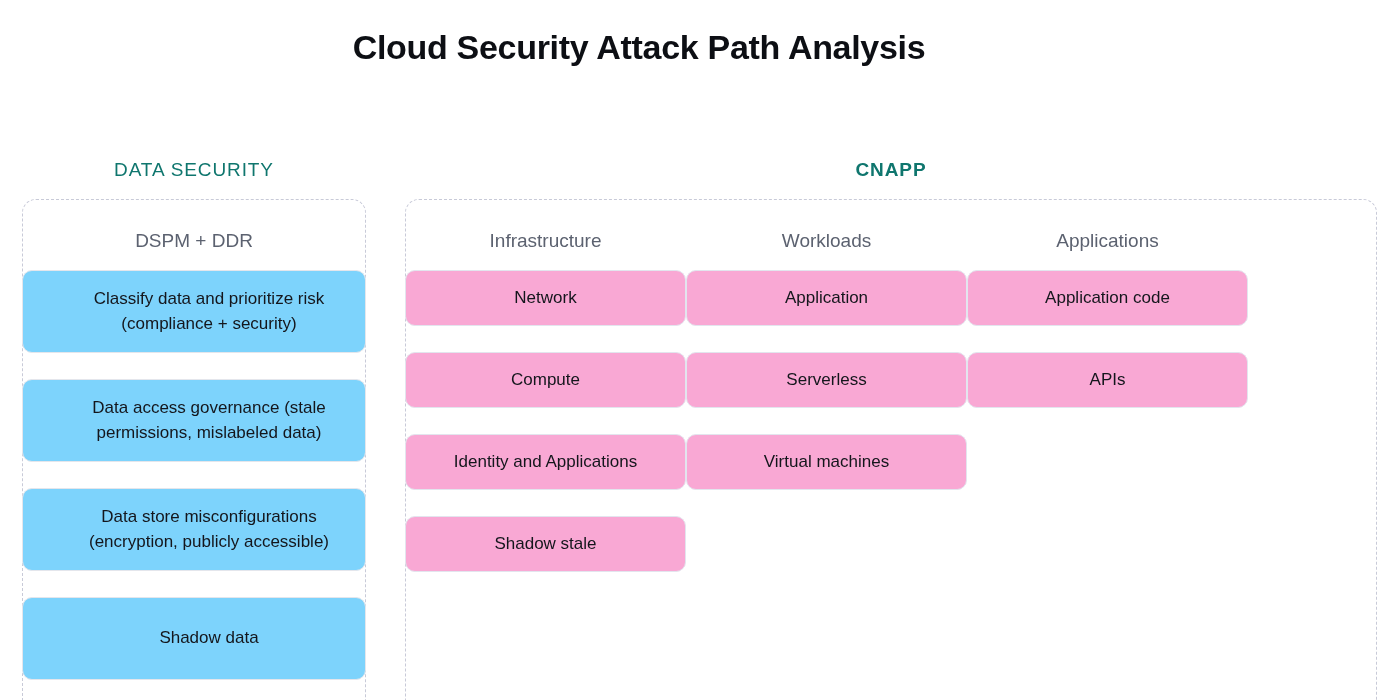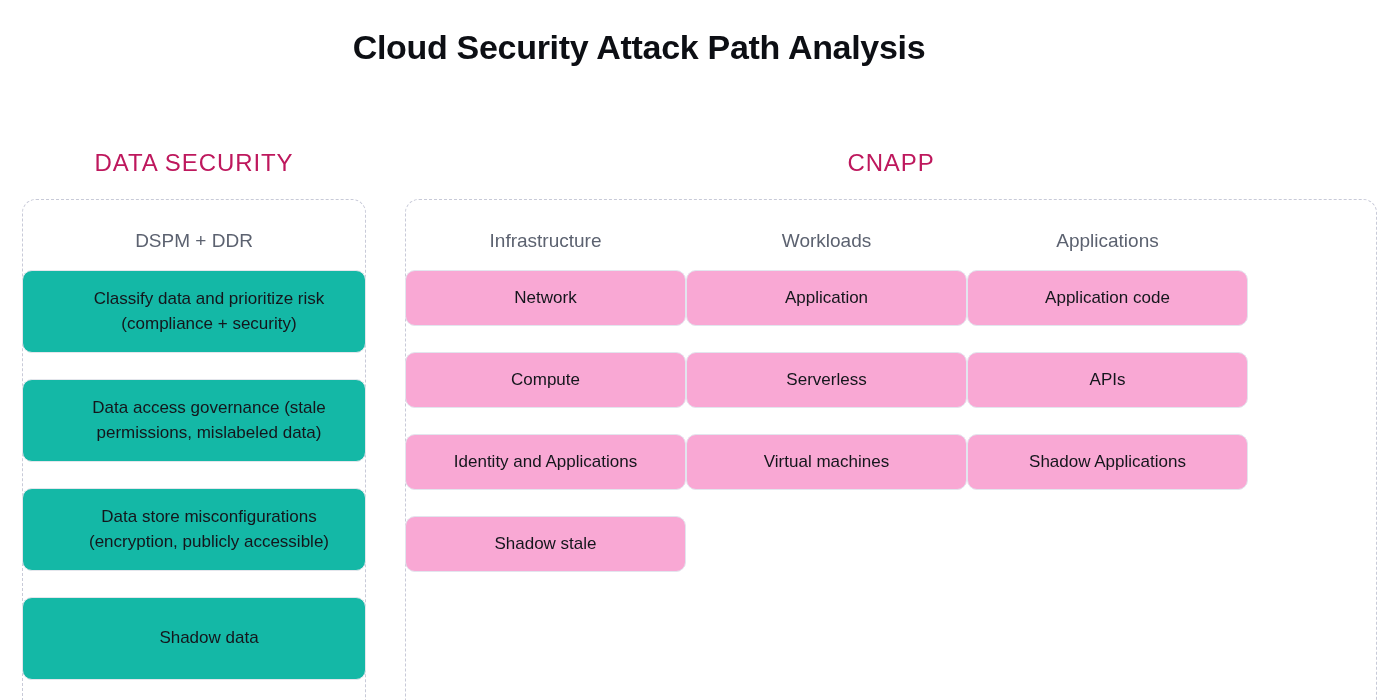--- a/index.html
+++ b/index.html
@@ -33,35 +33,36 @@
     font-size: 34px;
     font-weight: 700;
     letter-spacing: -0.3px;
     color: #0d0f14;
     line-height: 1.2;
   }
 
   
   .section-header {
     position: absolute;
-    top: 149px;
-    font-size: 24px;
+    top: 159px;
+    font-size: 19px;
     font-weight: 400;
     letter-spacing: 0.9px;
-    color: #be185d;
+    color: #0f766e;
     text-align: center;
     line-height: 1.2;
   }
   #hdr-data-security {
     left: 22px;
     width: 344px;
   }
   #hdr-cnapp {
     left: 405px;
     width: 972px;
+    font-weight: bold;
   }
 
   
   .dashed-group {
     position: absolute;
     top: 199px;
     box-sizing: border-box;
     border: 1.5px dashed #c8cad8;
     border-radius: 14px;
     background: transparent;
@@ -129,21 +130,21 @@
     justify-content: center;
     text-align: center;
     border-radius: 10px;
     font-size: 17px;
     font-weight: 400;
     color: #14161c;
     line-height: 1.45;
     padding: 8px 14px;
   }
   .card-white {
-    background: #14b8a6;
+    background: #7dd3fc;
     border: 1.3px solid #e4e6ec;
     min-height: 83px;
     padding-left: 44px;
   }
   .card-tint {
     background: #f9a8d4;
     border: 1.3px solid #e3e5ee;
     min-height: 56px;
   }
 </style>
@@ -193,19 +194,18 @@
           <div class="card card-tint">Serverless</div>
           <div class="card card-tint">Virtual machines</div>
         </div>
     </div>
 
     <div class="column col-cnapp">
       <div class="column-title">Applications</div>
       <div class="card-stack" id="stack-applications">
           <div class="card card-tint">Application code</div>
           <div class="card card-tint">APIs</div>
-          <div class="card card-tint">Shadow Applications</div>
         </div>
     </div>
 
   </div>
 
 </div>
 
 </body></html>

